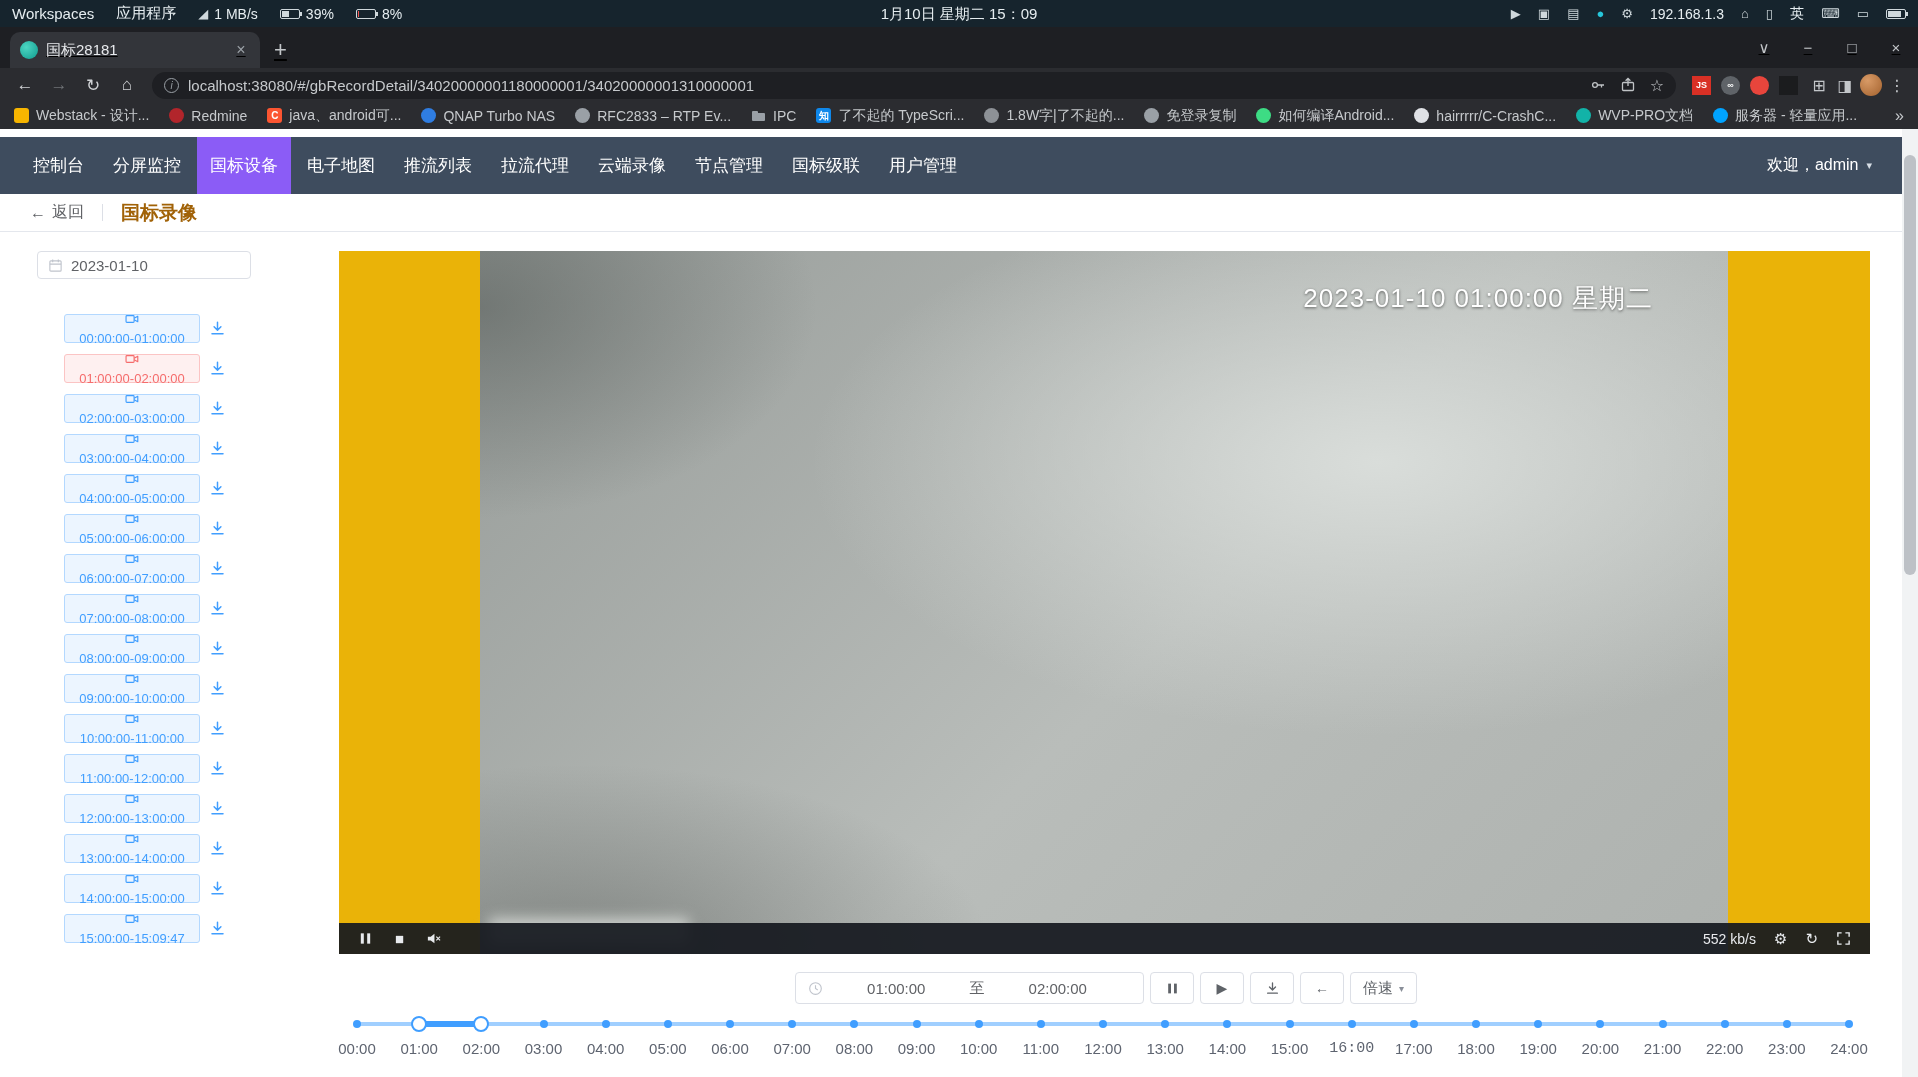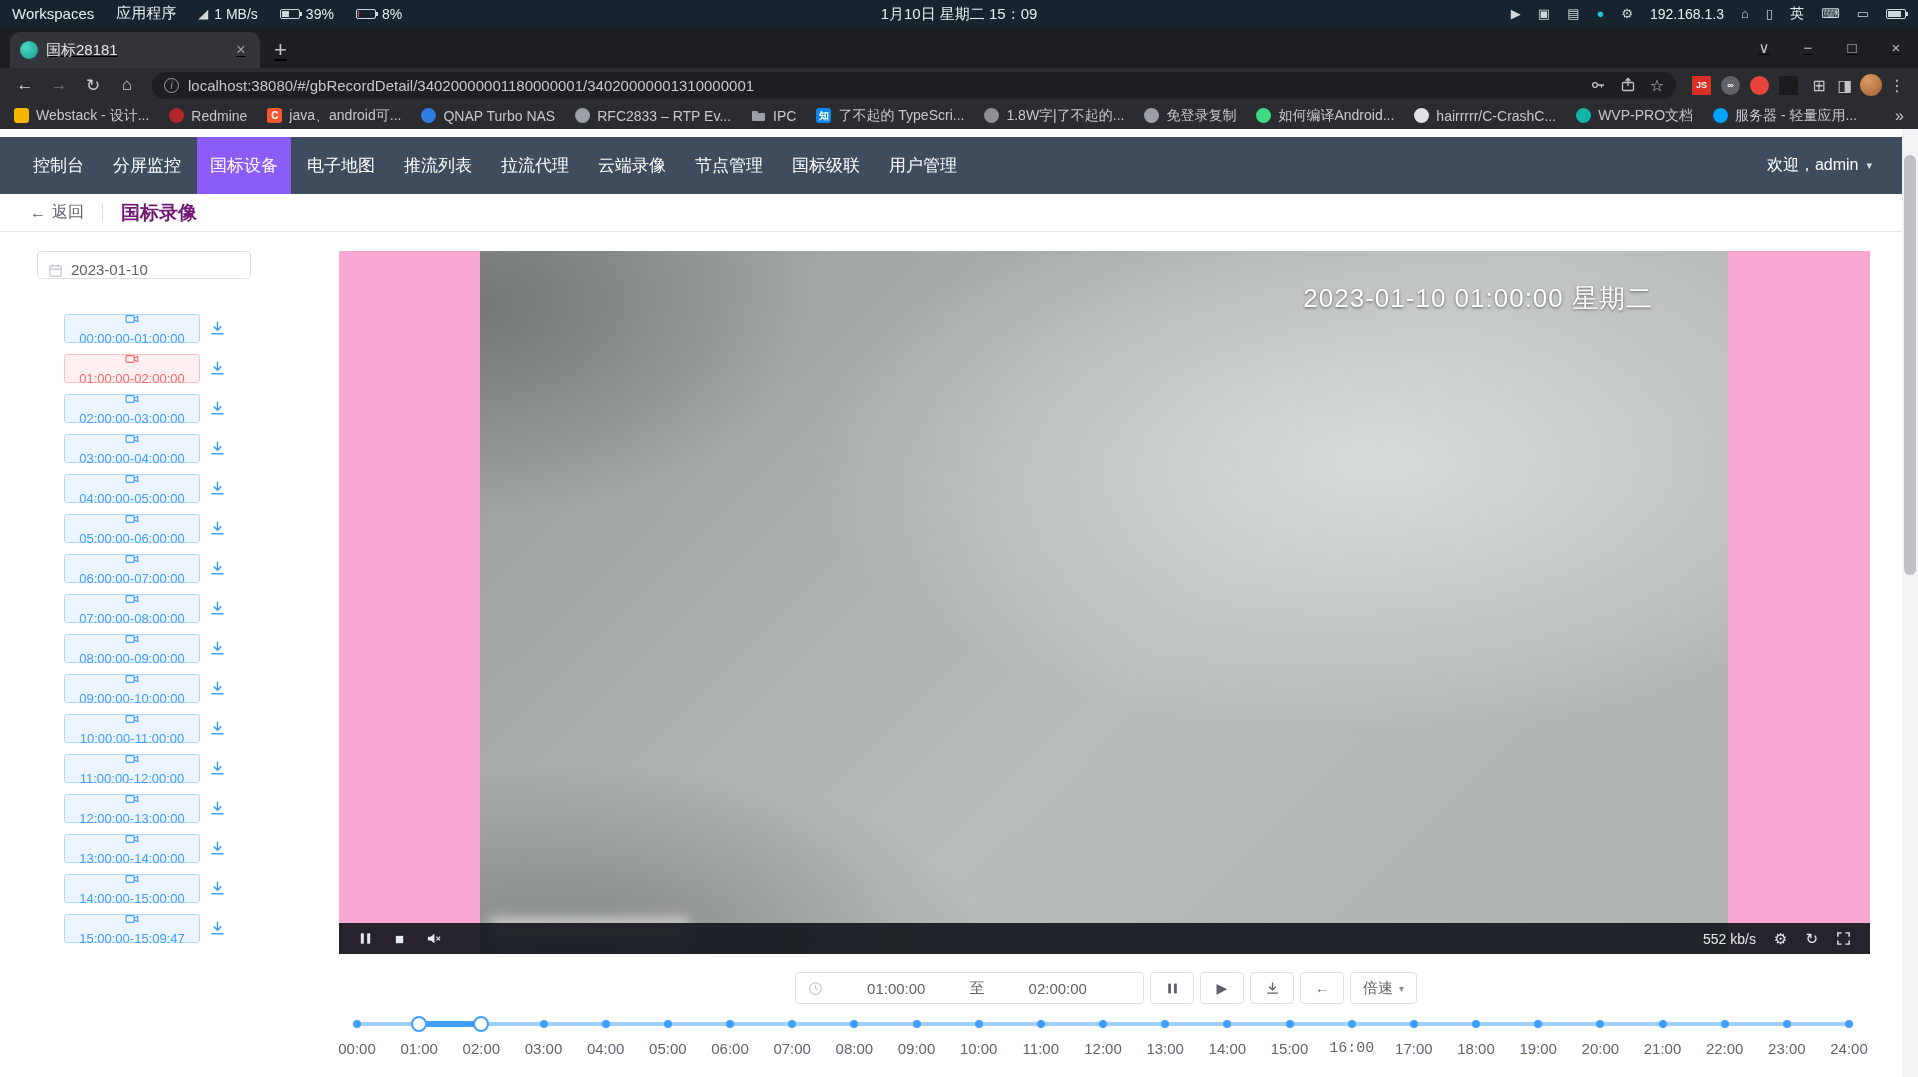--- a/index.html
+++ b/index.html
@@ -69,37 +69,37 @@
   .nav-items{display:flex;height:100%;}
   .nav-item{padding:0 13px;margin-right:3px;line-height:57px;color:#fff;font-size:17px;white-space:nowrap;}
   .nav-item.active{background:#8b5cf6;}
   .welcome{margin-left:auto;margin-right:30px;color:#fff;font-size:16px;display:flex;align-items:center;gap:8px;}
   .welcome .caret{font-size:11px;color:#d7dee6;}
 
   .page-header{position:absolute;top:65px;left:0;right:16px;height:38px;display:flex;align-items:center;
     padding-left:30px;border-bottom:1px solid #e4e7ed;background:#fff;}
   .back-link{display:flex;align-items:center;gap:6px;color:#606266;font-size:16px;}
   .v-divider{width:1px;height:17px;background:#dcdfe6;margin:0 18px;}
-  .page-title{font-size:19px;font-weight:bold;color:#701a75;}
+  .page-title{font-size:19px;font-weight:bold;color:#a16207;}
 
   .sidebar{position:absolute;left:33px;top:122px;width:222px;}
   .date-input{margin-left:4px;width:214px;height:28px;border:1px solid #dcdfe6;border-radius:4px;display:flex;
-    align-items:flex-end;padding:0 10px;gap:8px;color:#606266;font-size:15px;background:#fff;}
+    align-items:center;padding:10px 10px;gap:8px;color:#606266;font-size:15px;background:#fff;}
   .date-input svg{width:15px;height:15px;color:#c0c4cc;flex:none;}
   .segments{margin-top:35px;}
   .seg-row{display:flex;align-items:center;margin:0 0 11px 31px;height:29px;}
   .seg-btn{display:inline-flex;align-items:center;justify-content:center;gap:5px;width:136px;height:29px;
     border-radius:3px;font-size:13px;background:#ecf5ff;border:1px solid #b3d8ff;color:#409eff;font-family:inherit;flex-direction:column;}
   .seg-btn.selected{background:#fef0f0;border-color:#fbc4c4;color:#f56c6c;}
   .seg-btn svg{width:14px;height:14px;flex:none;}
   .dl-btn{margin-left:9px;color:#409eff;display:inline-flex;}
   .dl-btn svg{width:17px;height:17px;}
 
   
-  .player{position:absolute;left:339px;top:122px;width:1531px;height:703px;background:#f9a8d4;}
+  .player{position:absolute;left:339px;top:122px;width:1531px;height:703px;background:#eab308;}
   .video-canvas{position:absolute;left:141px;top:0;width:1248px;height:703px;
     background:
       radial-gradient(70% 60% at 72% 30%, #d9ddda 0%, rgba(217,221,218,0) 65%),
       radial-gradient(45% 50% at 0% 8%, rgba(88,94,91,.6) 0%, rgba(88,94,91,0) 60%),
       radial-gradient(55% 45% at 8% 100%, rgba(92,96,93,.55) 0%, rgba(92,96,93,0) 60%),
       linear-gradient(135deg, #979c99 0%, #b9bdba 55%, #aeb2af 100%);}
   .osd{position:absolute;top:30px;right:75px;font-size:26px;color:#fff;letter-spacing:1px;
     text-shadow:0 1px 3px rgba(0,0,0,.55);white-space:nowrap;}
   .blur-blob{position:absolute;left:9px;bottom:10px;width:200px;height:26px;background:rgba(215,218,215,.85);
     filter:blur(7px);border-radius:4px;}

